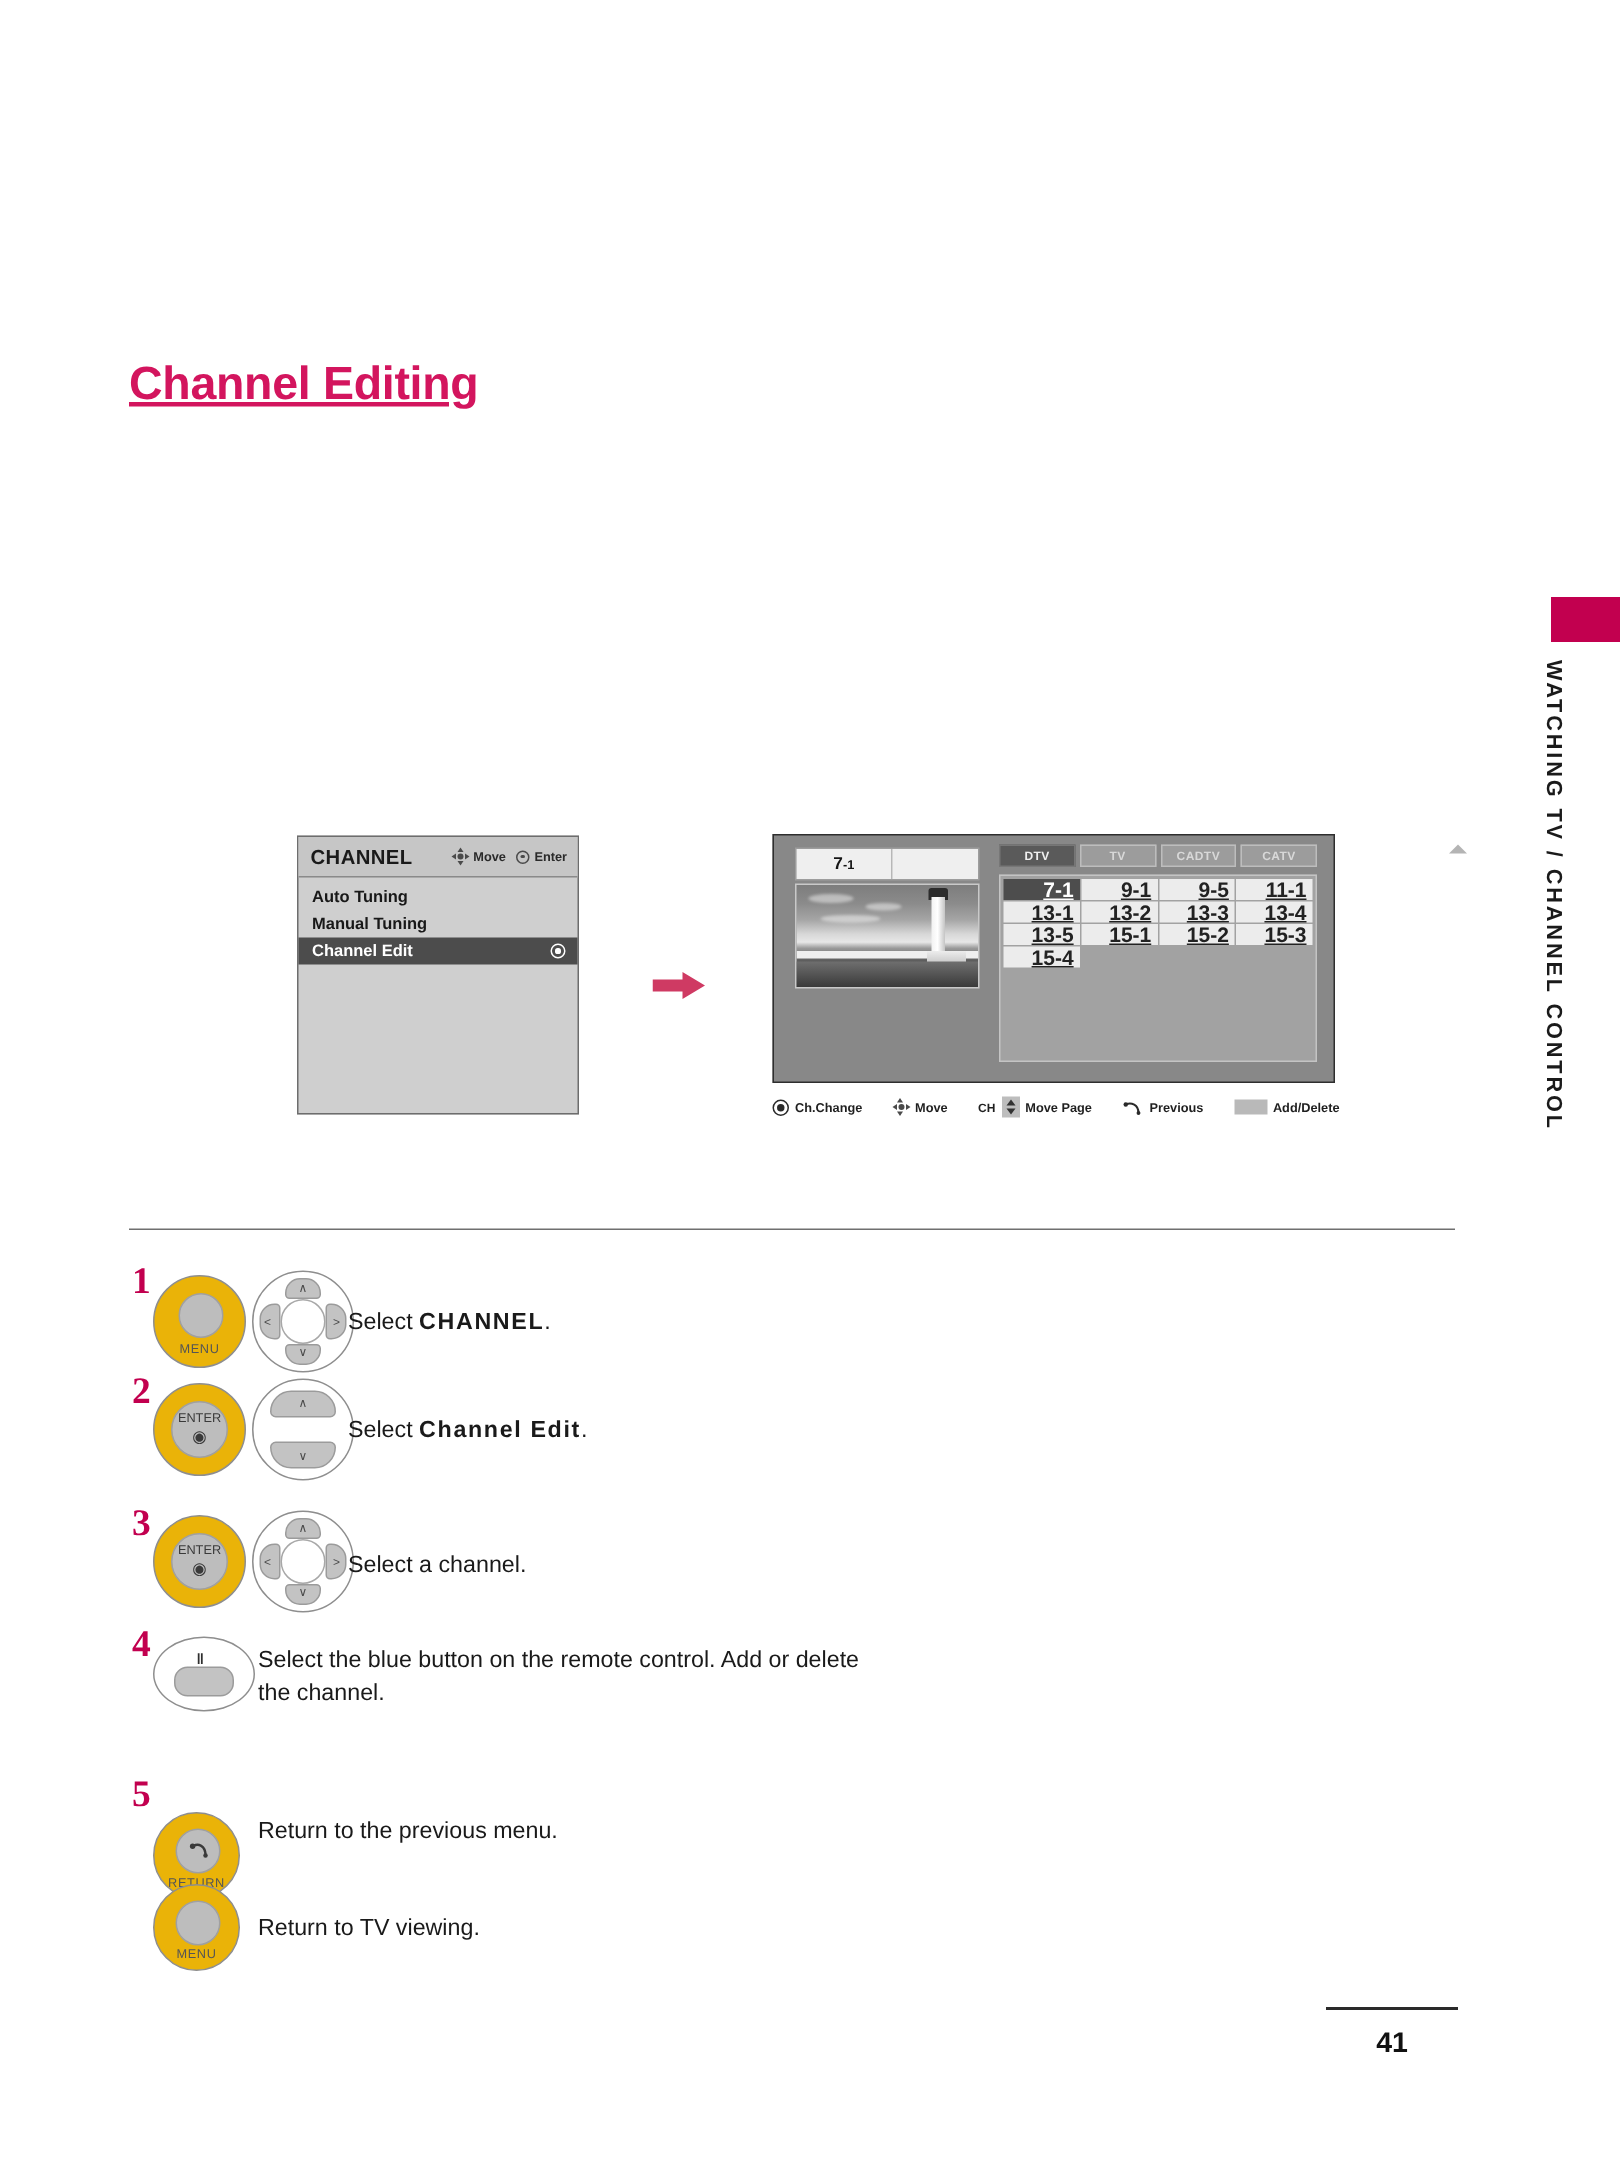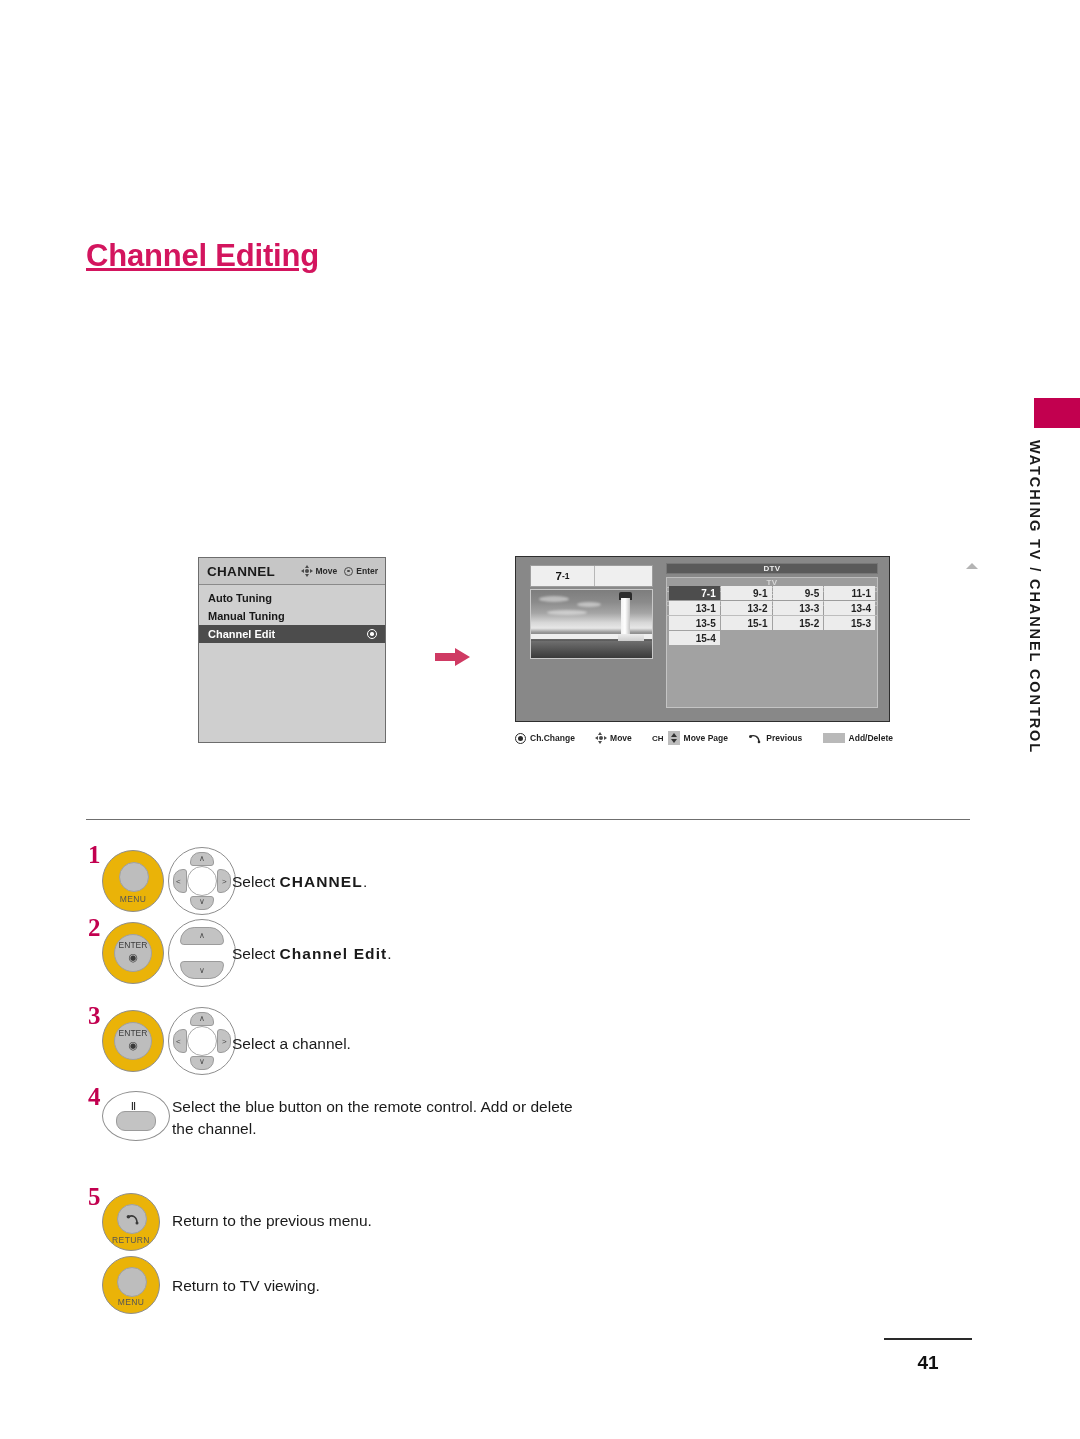--- a/index.html
+++ b/index.html
@@ -222,21 +222,21 @@
   }
   .pv-img .horizon {
     position: absolute; left: 0; right: 0; top: 44px; height: 5px;
     background: #efefef;
   }
 
   .edit-right {
     position: absolute; left: 150px; top: 6px;
     width: 212px;
   }
-  .ch-tabs { display: flex; gap: 3px; height: 15px; flex-direction: column; }
+  .ch-tabs { display: flex; gap: 3px; height: 15px; }
   .ch-tab {
     flex: 1;
     background: #9c9c9c;
     border: 1px solid #bdbdbd;
     display: flex; align-items: center; justify-content: center;
     font-size: 8px; font-weight: bold;
     color: #d8d8d8;
     letter-spacing: 0.3px;
   }
   .ch-tab.active {
@@ -252,24 +252,25 @@
     height: 125px;
   }
   .ch-grid {
     display: grid;
     grid-template-columns: repeat(4, 1fr);
     grid-auto-rows: 14px;
     gap: 1px;
   }
   .ch-cell {
     background: #ececec;
-    font-size: 10px; font-weight: bold;
+    font-size: 14px; font-weight: bold;
     color: #222;
     display: flex; align-items: center; justify-content: flex-end;
     padding-right: 4px;
+    text-decoration: underline;
   }
   .ch-cell.empty { background: transparent; }
   .ch-cell.sel { background: #4d4d4d; color: #ffffff; }
 
   .scroll-up {
     position: absolute; left: 300px; top: 0px;
     width: 0; height: 0;
     border-left: 6px solid transparent;
     border-right: 6px solid transparent;
     border-bottom: 6px solid #b4b4b4;
@@ -678,21 +679,21 @@
       <div class="blue-btn" style="left:16px; top:253px;">
         <div class="ring"></div>
         <div class="pause">‖</div>
         <div class="cap"></div>
       </div>
       <div class="step-text" style="left:86px; top:258px; width:420px;">Select the blue button on the remote control. Add or delete the channel.</div>
     </div>
 
     <div class="step">
       <div class="step-num" style="left:2px; top:345px;">5</div>
-      <div class="btn-circle" style="left:16px; top:355px; width:58px; height:58px;">
+      <div class="btn-circle" style="left:16px; top:370px; width:58px; height:58px;">
         <div class="btn-inner-dot" style="left:14px; top:10px; width:30px; height:30px;"></div>
         <div class="ret-ico" style="left:22px; top:18px;">
           <svg width="16" height="13" viewBox="0 0 16 13">
             <path d="M12 10 C12 3, 7 2, 4 3.6" stroke="#3a3a3a" stroke-width="1.6" fill="none"></path>
             <circle cx="3.4" cy="3.8" r="1.8" fill="#3a3a3a"></circle>
             <circle cx="12" cy="10" r="1.5" fill="#3a3a3a"></circle>
           </svg>
         </div>
         <div class="btn-cap" style="left:0; right:0; bottom:5px;">RETURN</div>
       </div>

